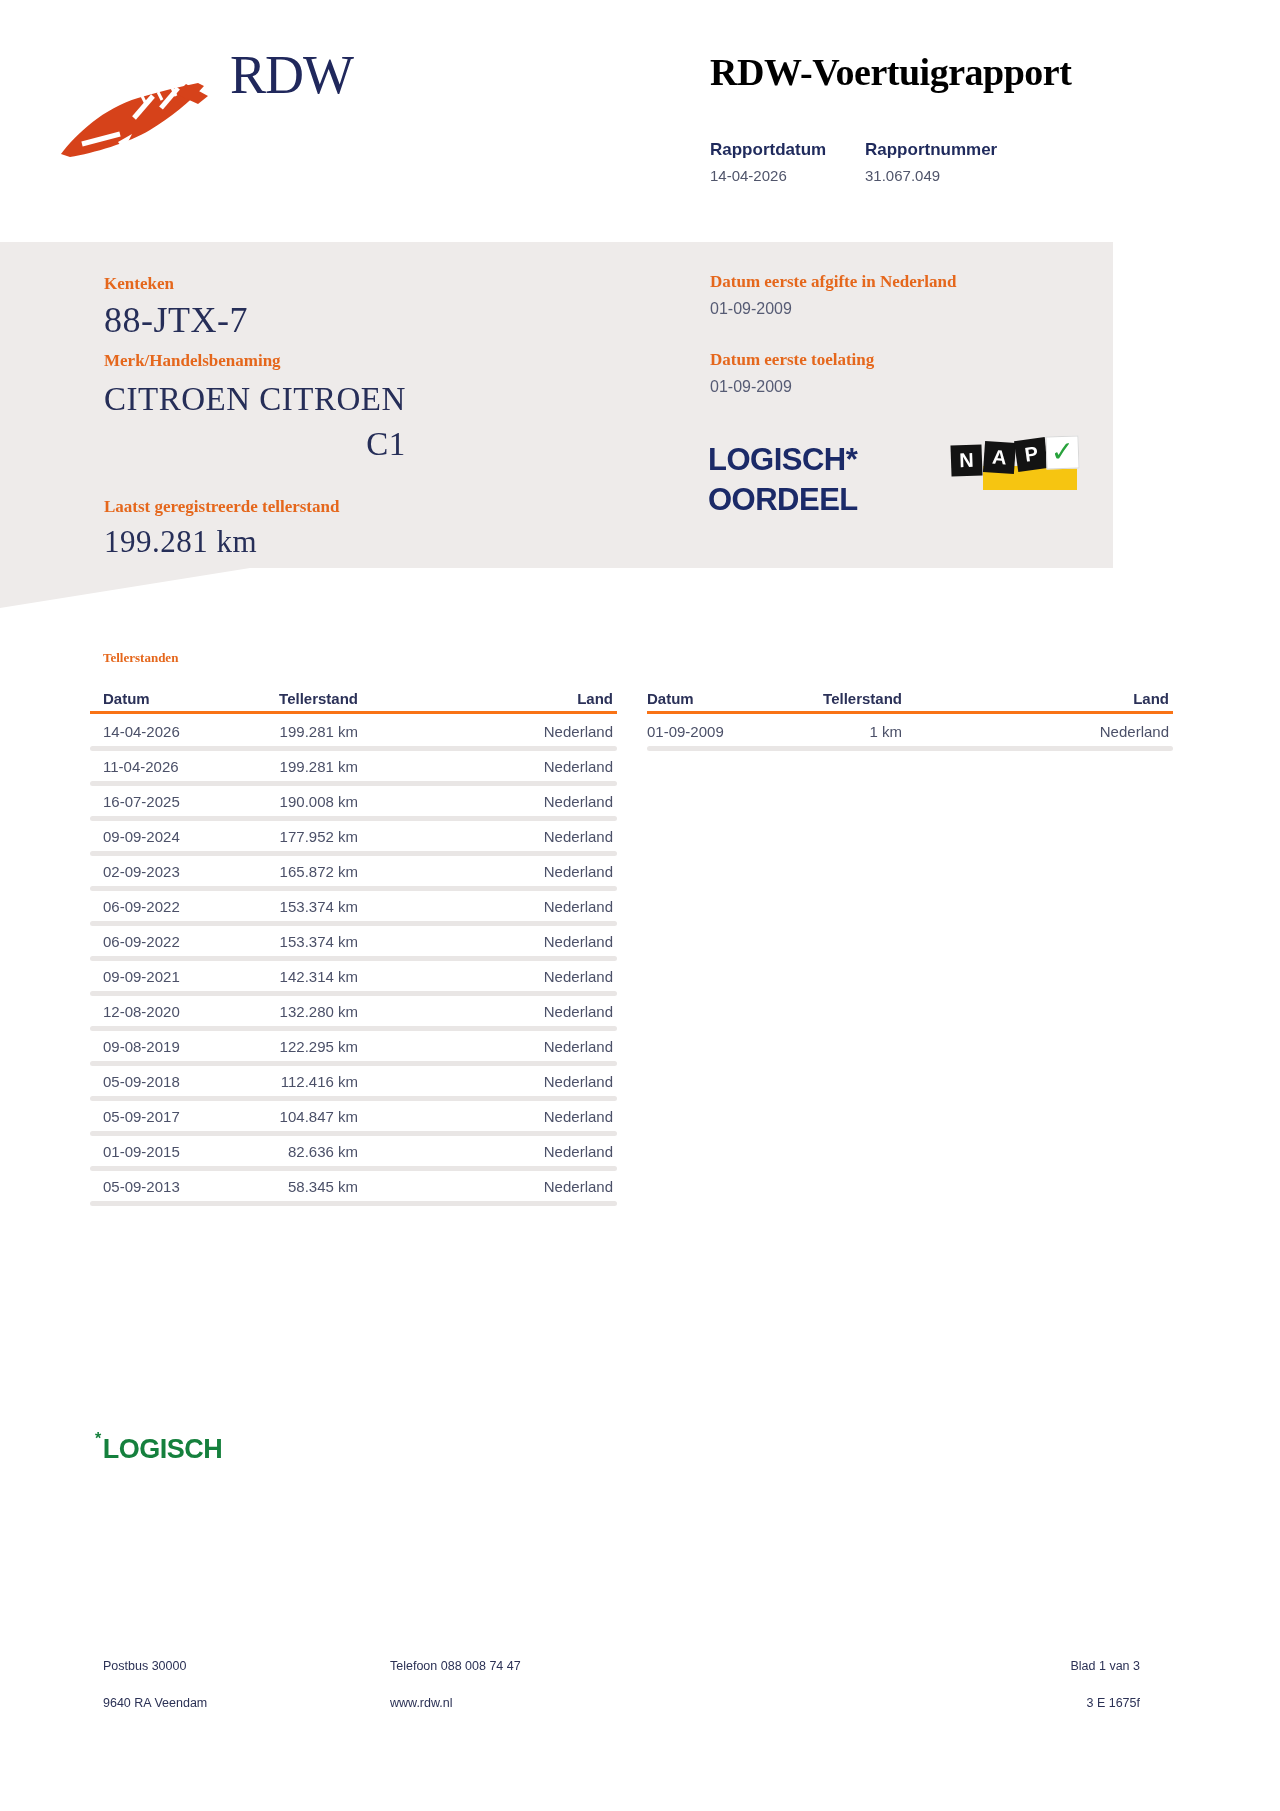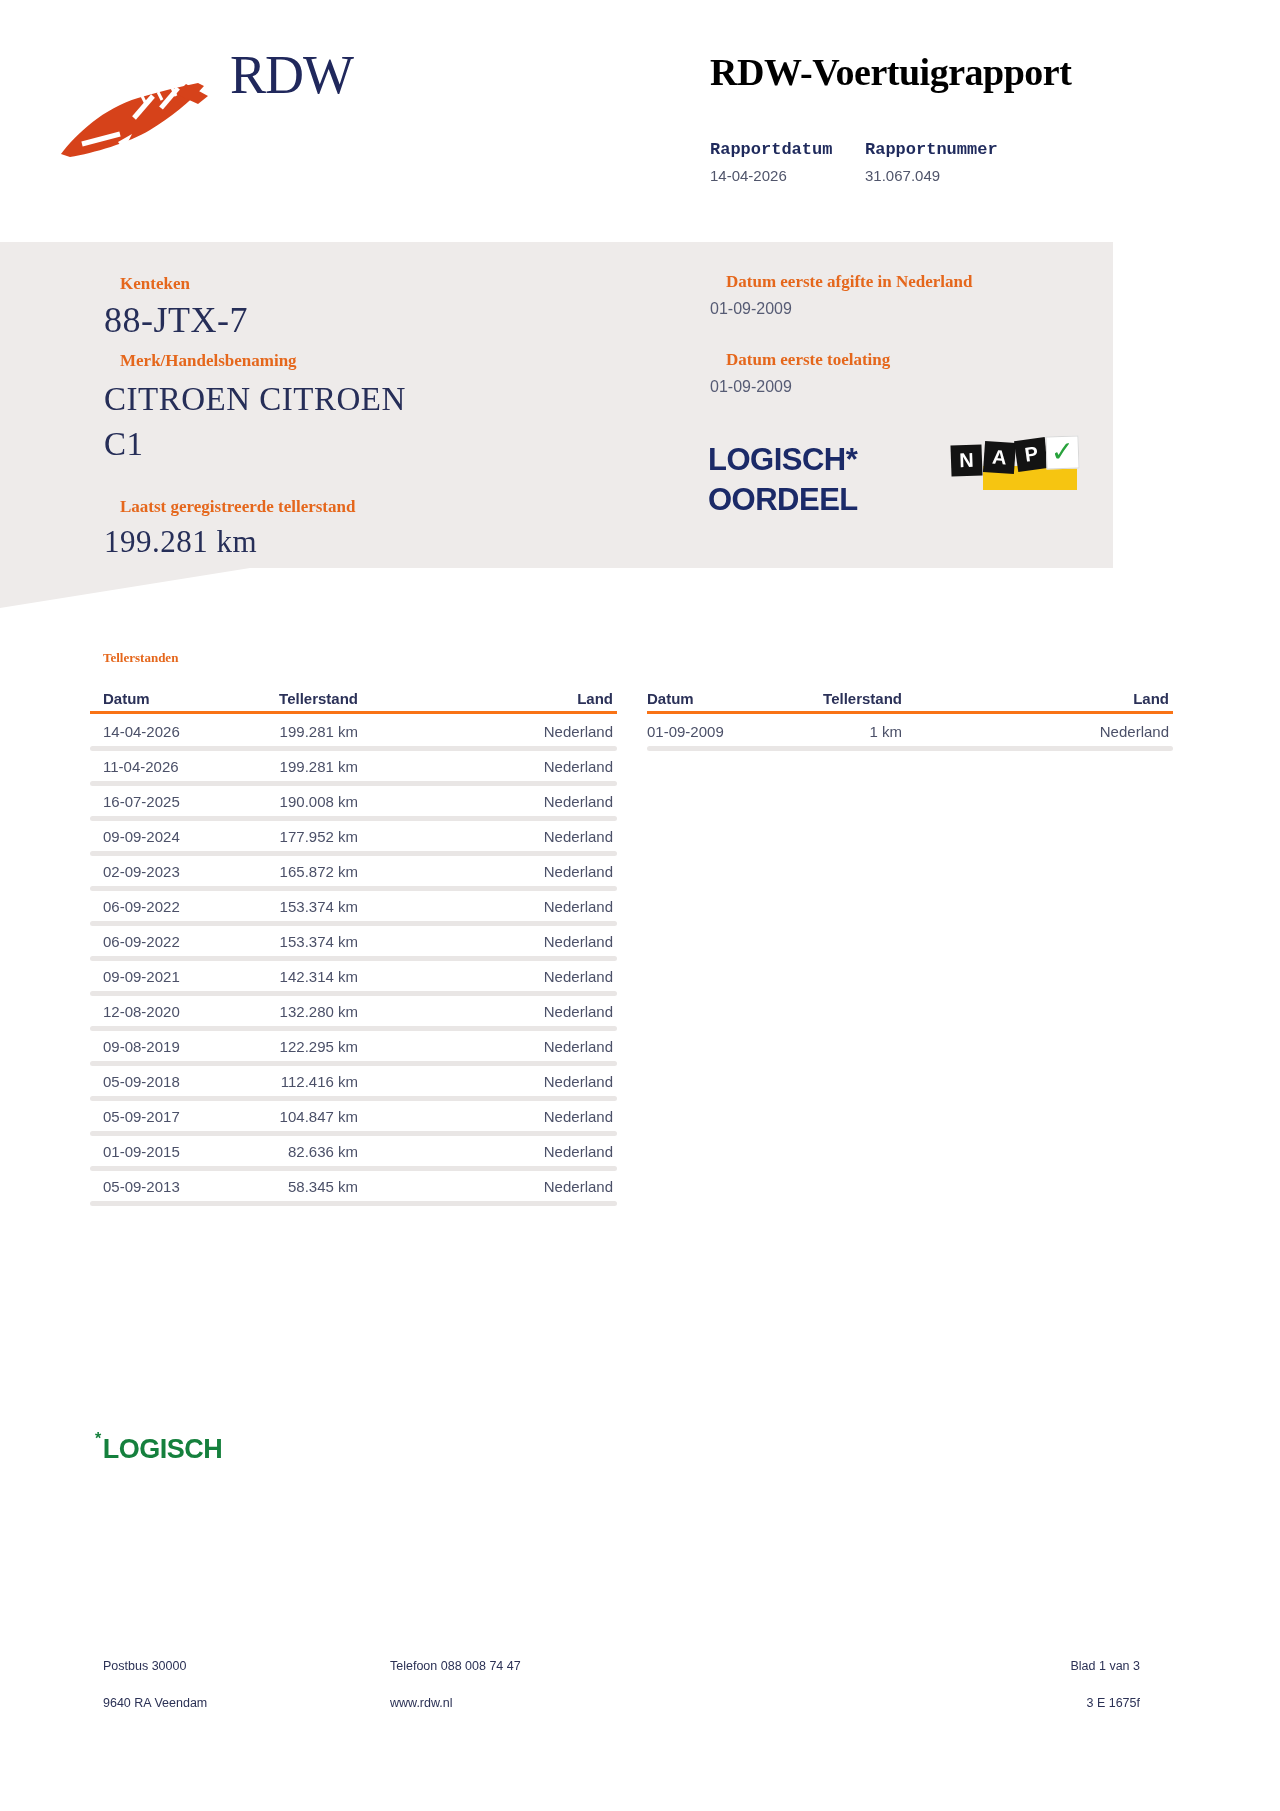--- a/index.html
+++ b/index.html
@@ -5,31 +5,31 @@
   html,body{margin:0;padding:0;background:#fff;}
   .page{position:relative;width:1280px;height:1718px;background:#fff;overflow:hidden;
         font-family:"Liberation Sans","DejaVu Sans",sans-serif;}
 
   
   .logo-swoosh{position:absolute;left:58px;top:82px;}
   .logo-text{position:absolute;left:230px;top:44px;font-family:"Liberation Serif","DejaVu Serif",serif;
              font-size:54px;letter-spacing:-1px;color:#20285c;font-weight:500;}
   .doc-title{position:absolute;left:710px;top:50px;margin:0;font-family:"Liberation Serif","DejaVu Serif",serif;
              font-size:38px;font-weight:600;color:#000000;letter-spacing:-0.5px;}
-  .meta-label{position:absolute;top:140px;font-family:Liberation Mono, monospace;
+  .meta-label{position:absolute;top:140px;font-family:Liberation Sans, sans-serif;
               font-size:17px;font-weight:700;color:#1f2a5c;}
   .meta-value{position:absolute;top:167px;font-size:15px;color:#50556b;}
 
   
   .panel{position:absolute;left:0;top:242px;width:1113px;height:366px;background:#eeebea;
          clip-path:polygon(0 0,100% 0,100% 326px,250px 326px,0 366px);}
   .olabel{position:absolute;font-family:"Liberation Serif","DejaVu Serif",serif;
-          font-size:17px;font-weight:700;color:#e5671c;line-height:18px;margin-left:16px;}
+          font-size:17px;font-weight:700;color:#e5671c;line-height:18px;}
   .bigval{position:absolute;font-family:"Liberation Serif","DejaVu Serif",serif;
-          color:#262e58;letter-spacing:0.5px;}
+          color:#262e58;letter-spacing:0.5px;text-align:right;}
   .smallval{position:absolute;font-size:16px;color:#565b74;}
   .oordeel{position:absolute;left:708px;top:198px;font-size:31px;font-weight:800;
            color:#1b2a68;line-height:40px;letter-spacing:-0.5px;}
 
   
   .nap{position:absolute;left:951px;top:194px;width:128px;height:58px;}
   .nap-yellow{position:absolute;left:32px;top:30px;width:94px;height:24px;background:#f6c511;}
   .nap-sq{position:absolute;width:31px;height:31px;background:#131313;color:#fff;
           font-weight:800;font-size:20px;text-align:center;line-height:31px;}
   .nap-sq.n1{left:0;top:9px;transform:rotate(-2deg);}

